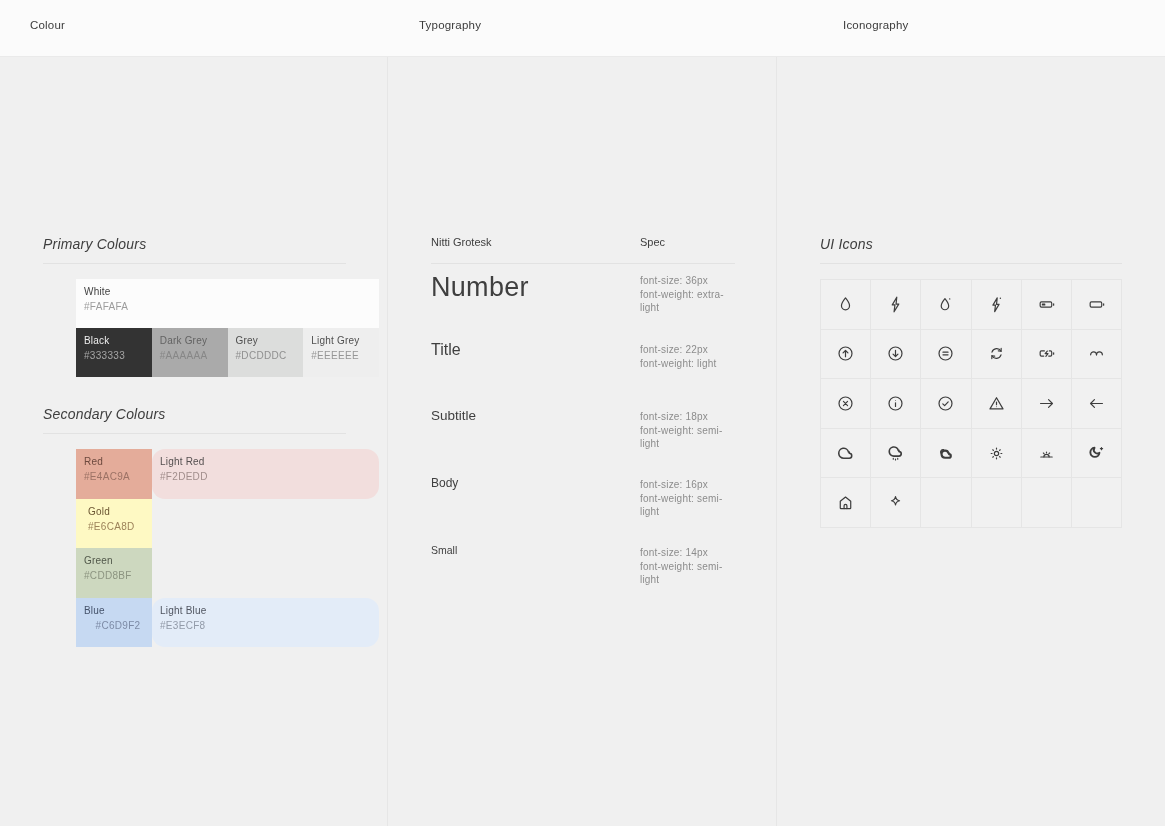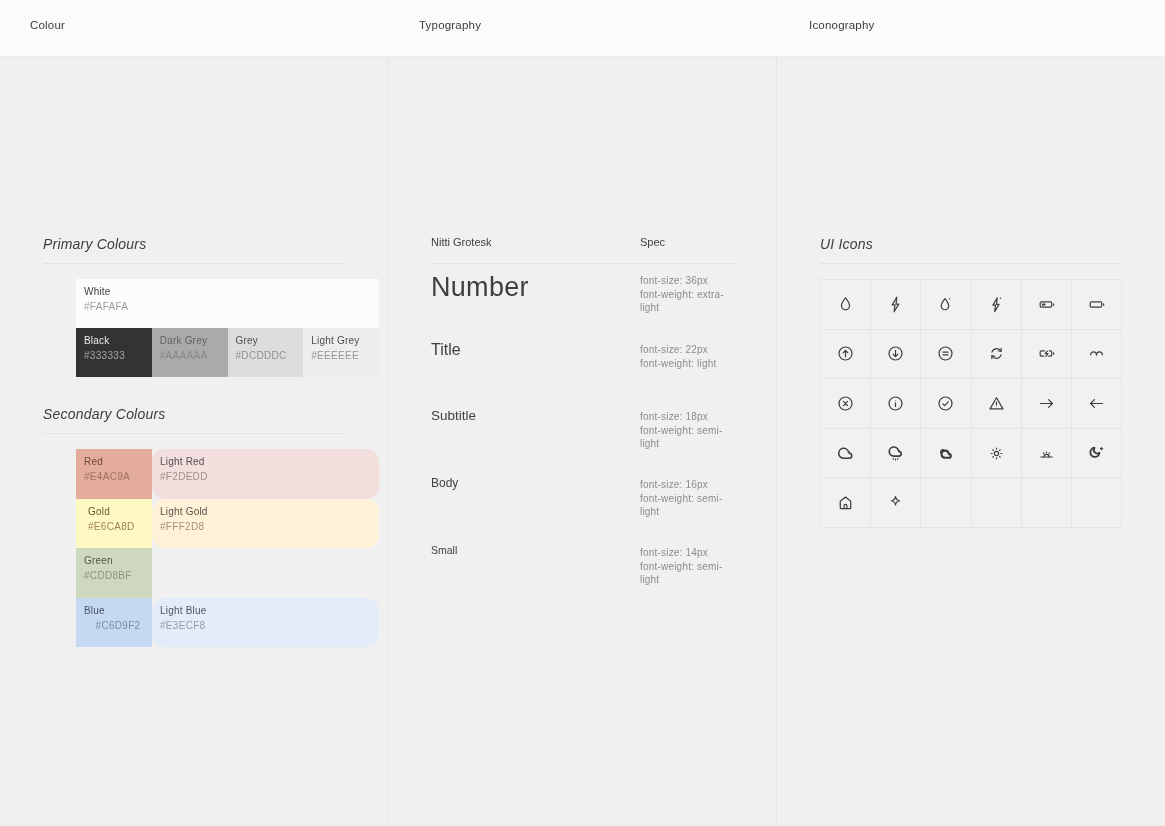--- a/index.html
+++ b/index.html
@@ -13,21 +13,21 @@
   }
   .topbar {
     position:absolute; top:0; left:0; width:1165px; height:57px;
     background:#FBFBFB; border-bottom:1px solid #EAEAEA;
   }
   .topbar .hlabel {
     position:absolute; top:19px; font-size:11.5px; letter-spacing:.2px; color:#3C3C3C;
   }
   #h-colour { left:30px; }
   #h-typo { left:419px; }
-  #h-icono { left:809px; }
+  #h-icono { left:843px; }
 
   .vdivider { position:absolute; top:57px; bottom:0; width:1px; background:#E6E6E6; }
   #vd1 { left:387px; }
   #vd2 { left:776px; }
 
   .section-label { position:absolute; font-size:14px; letter-spacing:.2px; color:#3E3E3E;font-style:italic; }
   .rule { position:absolute; height:1px; background:#E2E2E2; }
 
   
   .swatch-block { position:absolute; left:43px; width:303px;margin-left:33px; }
@@ -119,24 +119,20 @@
       <div class="swatch right" style="background: rgb(242, 222, 221);">
         <div class="sname" style="color: rgb(85, 80, 80);">Light Red</div>
         <div class="shex" style="color: rgb(161, 142, 140);">#F2DEDD</div>
       </div>
     </div>
     <div class="sec-row">
       <div class="swatch left" style="background: #fef9c3; padding-left: 12px;">
         <div class="sname" style="color: rgb(107, 86, 51);">Gold</div>
         <div class="shex" style="color: rgb(156, 130, 89);">#E6CA8D</div>
       </div>
-      <div class="swatch right" style="background: rgb(255, 242, 216);">
-        <div class="sname" style="color: rgb(87, 82, 71);">Light Gold</div>
-        <div class="shex" style="color: rgb(162, 146, 122);">#FFF2D8</div>
-      </div>
     </div>
     <div class="sec-row">
       <div class="swatch left" style="background: rgb(205, 216, 191);">
         <div class="sname" style="color: rgb(81, 88, 74);">Green</div>
         <div class="shex" style="color: rgb(140, 148, 128);">#CDD8BF</div>
       </div>
     </div>
     <div class="sec-row">
       <div class="swatch left" style="background: rgb(198, 217, 242);">
         <div class="sname" style="color: rgb(70, 83, 107);">Blue</div>

